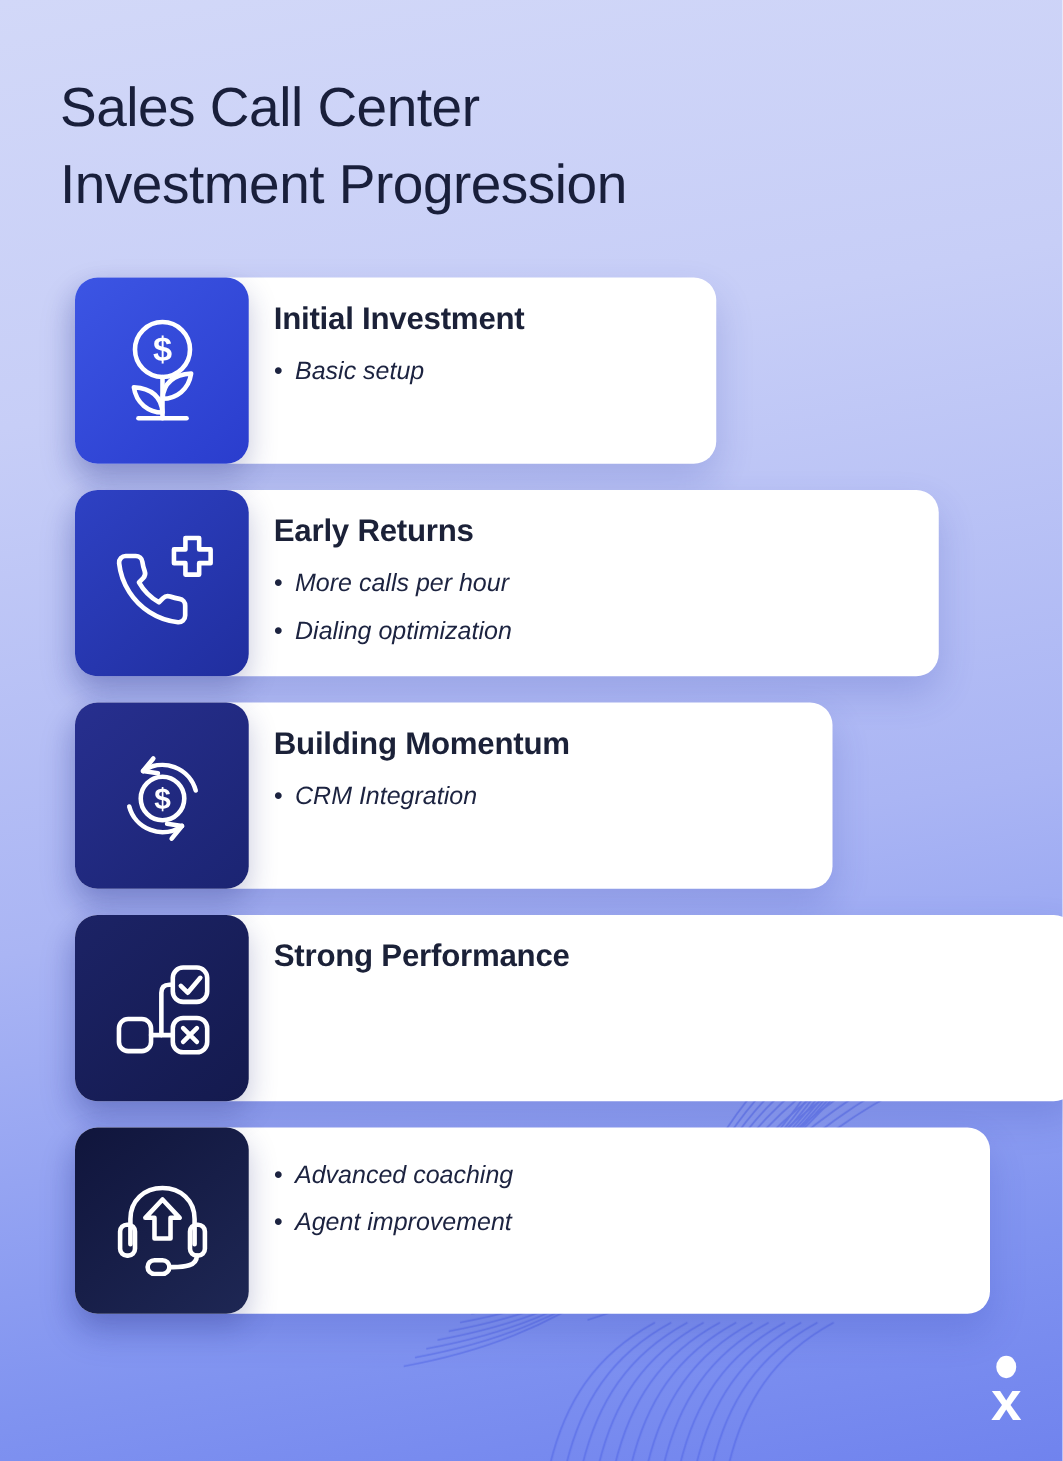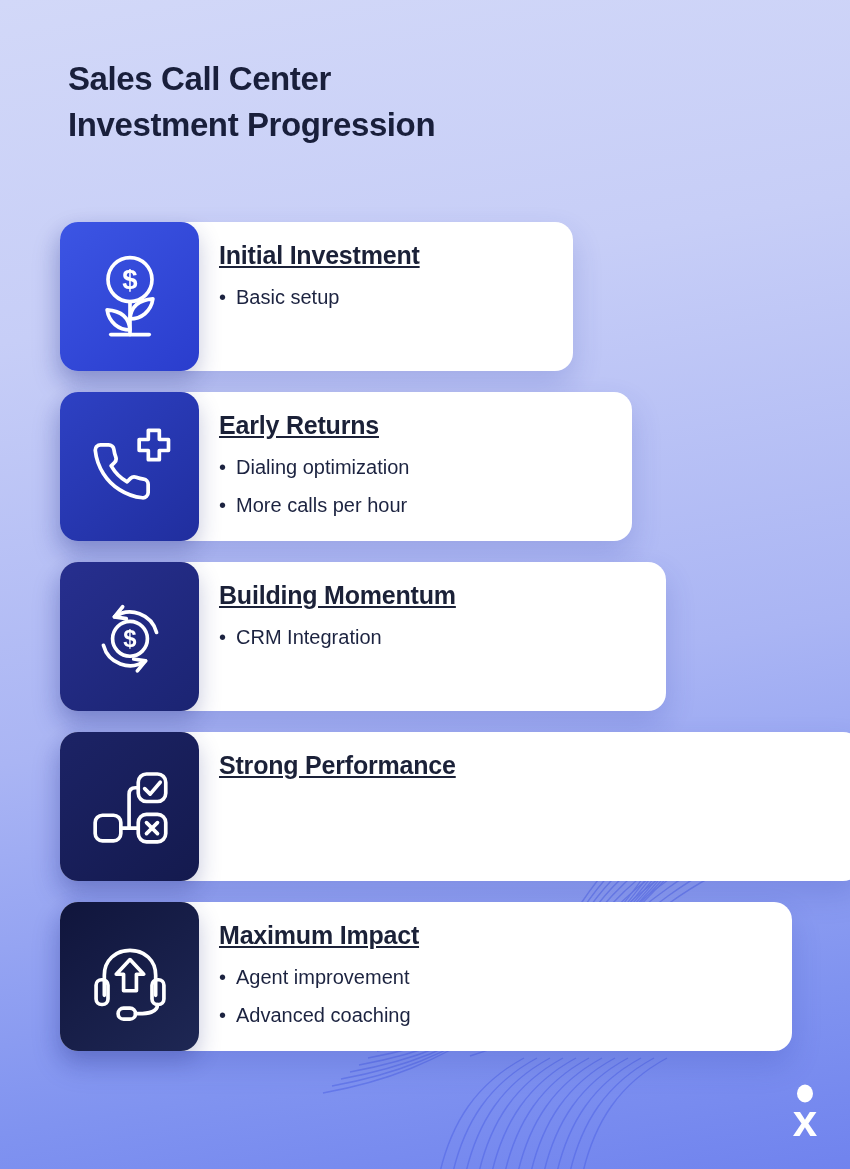--- a/index.html
+++ b/index.html
@@ -2,39 +2,39 @@
 <html><head>
 <meta charset="utf-8">
 <style>
   html,body{margin:0;padding:0;}
   .canvas{
     position:relative;width:850px;height:1169px;overflow:hidden;
     background:linear-gradient(170deg,#d2d8f8 0%,#c7cef7 26%,#aab5f4 58%,#8093f0 86%,#7083ee 100%);
     font-family:"Liberation Sans",sans-serif;
   }
   .page-title{
-    position:absolute;left:68px;top:56px;margin:0;
-    font-size:33px;line-height:1.39;font-weight:700;letter-spacing:-0.4px;
+    position:absolute;left:48px;top:56px;margin:0;
+    font-size:44px;line-height:1.39;font-weight:400;letter-spacing:-0.4px;
     color:#191f3b;
   }
   .stages{position:absolute;left:60px;top:222px;display:flex;flex-direction:column;gap:21px;z-index:2;}
   .stage-row{position:relative;height:149px;}
-  .w0{width:513px}.w1{width:572px}.w2{width:606px}.w3{width:801px}.w4{width:732px}
+  .w0{width:513px}.w1{width:691px}.w2{width:606px}.w3{width:801px}.w4{width:732px}
   .card{
     position:absolute;inset:0;background:#ffffff;border-radius:18px;
     box-shadow:0 14px 30px rgba(44,58,170,0.20);
     box-sizing:border-box;padding:19px 20px 0 159px;
   }
   .tile{
     position:absolute;left:0;top:0;width:139px;height:149px;border-radius:18px;
     display:flex;align-items:center;justify-content:center;z-index:1;
     box-shadow:0 10px 22px rgba(30,40,120,0.25);
   }
-  .stage-title{margin:0 0 8px 0;font-size:25px;font-weight:700;letter-spacing:-0.2px;color:#1b2138;text-decoration:underline;}
-  .bullet{display:flex;align-items:baseline;font-size:20px;line-height:38px;color:#1c2340;}
+  .stage-title{margin:0 0 8px 0;font-size:25px;font-weight:700;letter-spacing:-0.2px;color:#1b2138;}
+  .bullet{display:flex;align-items:baseline;font-size:20px;line-height:38px;color:#1c2340;font-style:italic;}
   .bullet::before{content:"\2022";margin-right:10px;}
   .tile svg{stroke:#ffffff;fill:none;stroke-width:4;stroke-linecap:round;stroke-linejoin:round;}
   .tile svg text{stroke:none;fill:#ffffff;font-weight:bold;font-family:"Liberation Sans",sans-serif;}
   .waves{position:absolute;left:300px;top:740px;z-index:1;pointer-events:none;}
   .brand-logo{position:absolute;right:26px;top:1084px;z-index:3;}
 </style>
 </head>
 <body>
 
 <div class="canvas">
@@ -104,24 +104,24 @@
           <path d="M48 72 C60 72 71 64 73 50 C58 51 49 58 48 72 Z"></path>
           <path d="M27 89 H69"></path>
         </svg>
       </div>
     </div>
 
     <div class="stage-row w1">
       <div class="card">
         <h2 class="stage-title">Early Returns</h2>
         <div class="bullet">
-            <span>Dialing optimization</span>
+            <span>More calls per hour</span>
           </div>
         <div class="bullet">
-            <span>More calls per hour</span>
+            <span>Dialing optimization</span>
           </div>
       </div>
       <div class="tile" style="background: linear-gradient(140deg, rgb(46, 65, 196), rgb(32, 46, 158));">
         <svg width="88" height="88" viewBox="0 0 96 96">
           <g transform="translate(4,18) scale(2.9)" stroke-width="1.4">
             <path d="M22 16.92v3a2 2 0 0 1-2.18 2 19.79 19.79 0 0 1-8.63-3.07 19.5 19.5 0 0 1-6-6A19.79 19.79 0 0 1 2.12 4.18 2 2 0 0 1 4.11 2h3a2 2 0 0 1 2 1.72 12.84 12.84 0 0 0 .7 2.81 2 2 0 0 1-.45 2.11L8.09 9.91a16 16 0 0 0 6 6l1.27-1.27a2 2 0 0 1 2.11-.45 12.84 12.84 0 0 0 2.81.7A2 2 0 0 1 22 16.92z"></path>
           </g>
           <path d="M68 8 h12 v10 h10 v12 h-10 v10 h-12 v-10 h-10 v-12 h10 z"></path>
         </svg>
       </div>
@@ -158,26 +158,25 @@
           <rect x="57" y="56" width="30" height="30" rx="9"></rect>
           <path d="M66 65 L78 77 M78 65 L66 77"></path>
           <path d="M38 71 H57"></path>
           <path d="M47 71 V34 Q47 27 54 27 H57"></path>
         </svg>
       </div>
     </div>
 
     <div class="stage-row w4">
       <div class="card">
-        <h2 class="stage-title">Maximum Impact</h2>
+        <div class="bullet">
+            <span>Advanced coaching</span>
+          </div>
         <div class="bullet">
             <span>Agent improvement</span>
-          </div>
-        <div class="bullet">
-            <span>Advanced coaching</span>
           </div>
       </div>
       <div class="tile" style="background: linear-gradient(140deg, rgb(16, 21, 60), rgb(30, 39, 84));">
         <svg width="88" height="88" viewBox="0 0 96 96">
           <path d="M20 68 V46 C20 30 32 19 48 19 C64 19 76 30 76 46 V68"></path>
           <rect x="11" y="51" width="13" height="27" rx="6"></rect>
           <rect x="72" y="51" width="13" height="27" rx="6"></rect>
           <path d="M78 78 C78 87 67 88 57 88 H54"></path>
           <rect x="35" y="82" width="19" height="12" rx="6"></rect>
           <path d="M48 29 L63 45 H55 V63 H41 V45 H33 Z"></path>

